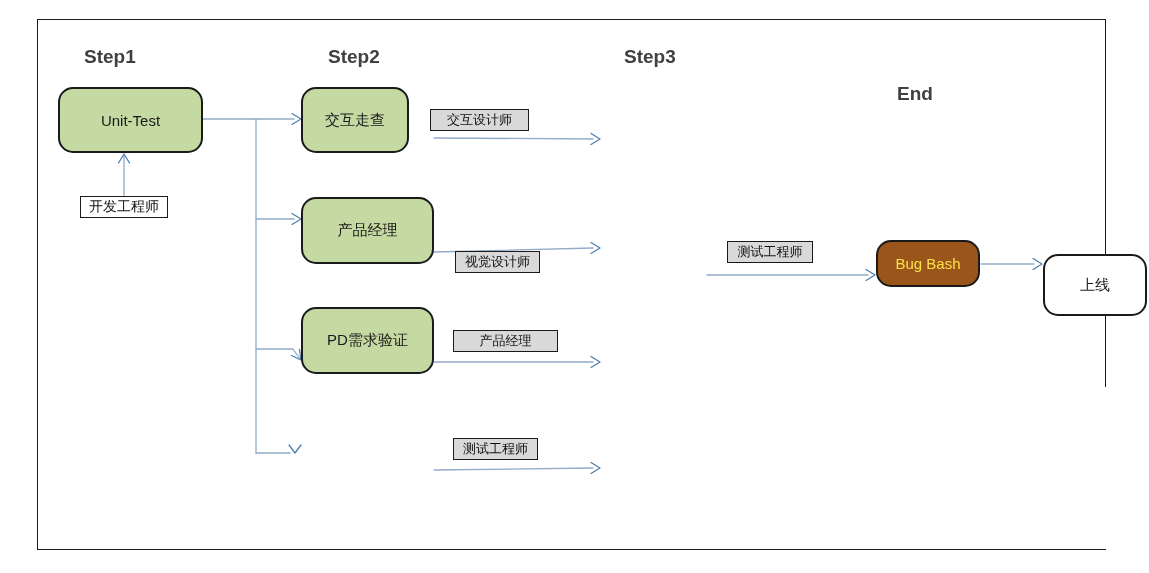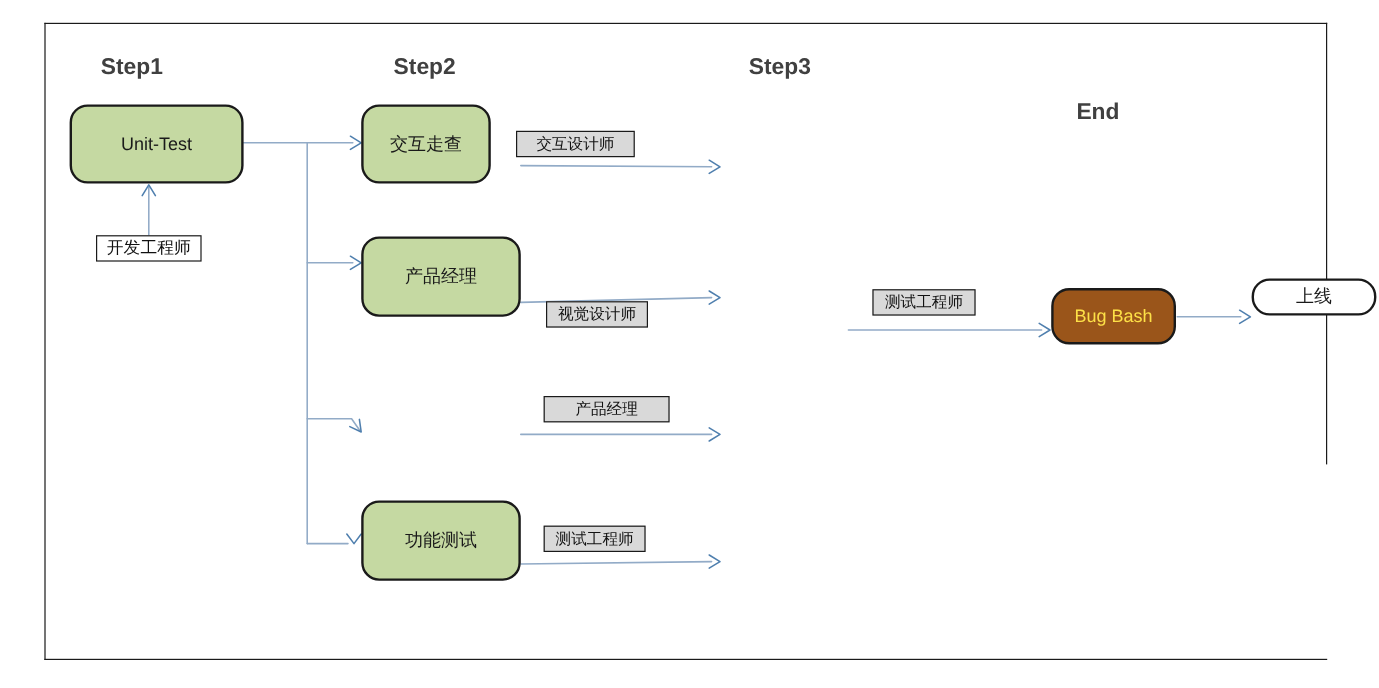--- a/index.html
+++ b/index.html
@@ -116,23 +116,23 @@
 
   <div class="node green-node" style="left:58px;top:87px;width:145px;height:66px;">Unit-Test</div>
   <div class="role-label white" style="left:80px;top:196px;width:88px;height:22px;text-align:center;">开发工程师</div>
 
   <div class="node green-node" style="left:301px;top:87px;width:108px;height:66px;">交互走查</div>
   <div class="role-label" style="left:430px;top:109px;width:99px;height:22px;">交互设计师</div>
 
   <div class="node green-node" style="left:301px;top:197px;width:133px;height:67px;">产品经理</div>
   <div class="role-label" style="left:455px;top:219px;width:85px;height:22px;margin-top:32px;">视觉设计师</div>
 
+  <div class="node green-node" style="left:301px;top:307px;width:133px;height:67px;">PD需求验证</div>
   <div class="role-label" style="left:453px;top:330px;width:105px;height:22px;">产品经理</div>
 
-  <div class="node green-node" style="left:301px;top:417px;width:133px;height:67px;">功能测试</div>
   <div class="role-label" style="left:453px;top:438px;width:85px;height:22px;">测试工程师</div>
 
   <div class="role-label" style="left:727px;top:241px;width:86px;height:22px;">测试工程师</div>
 
   <div class="node brown-node" style="left:876px;top:240px;width:104px;height:47px;">Bug Bash</div>
-  <div class="node white-node" style="left:1043px;top:232px;width:104px;height:31px;">上线</div>
+  <div class="node white-node" style="left:1043px;top:254px;width:104px;height:62px;">上线</div>
 
 </div>
 
 </body></html>

